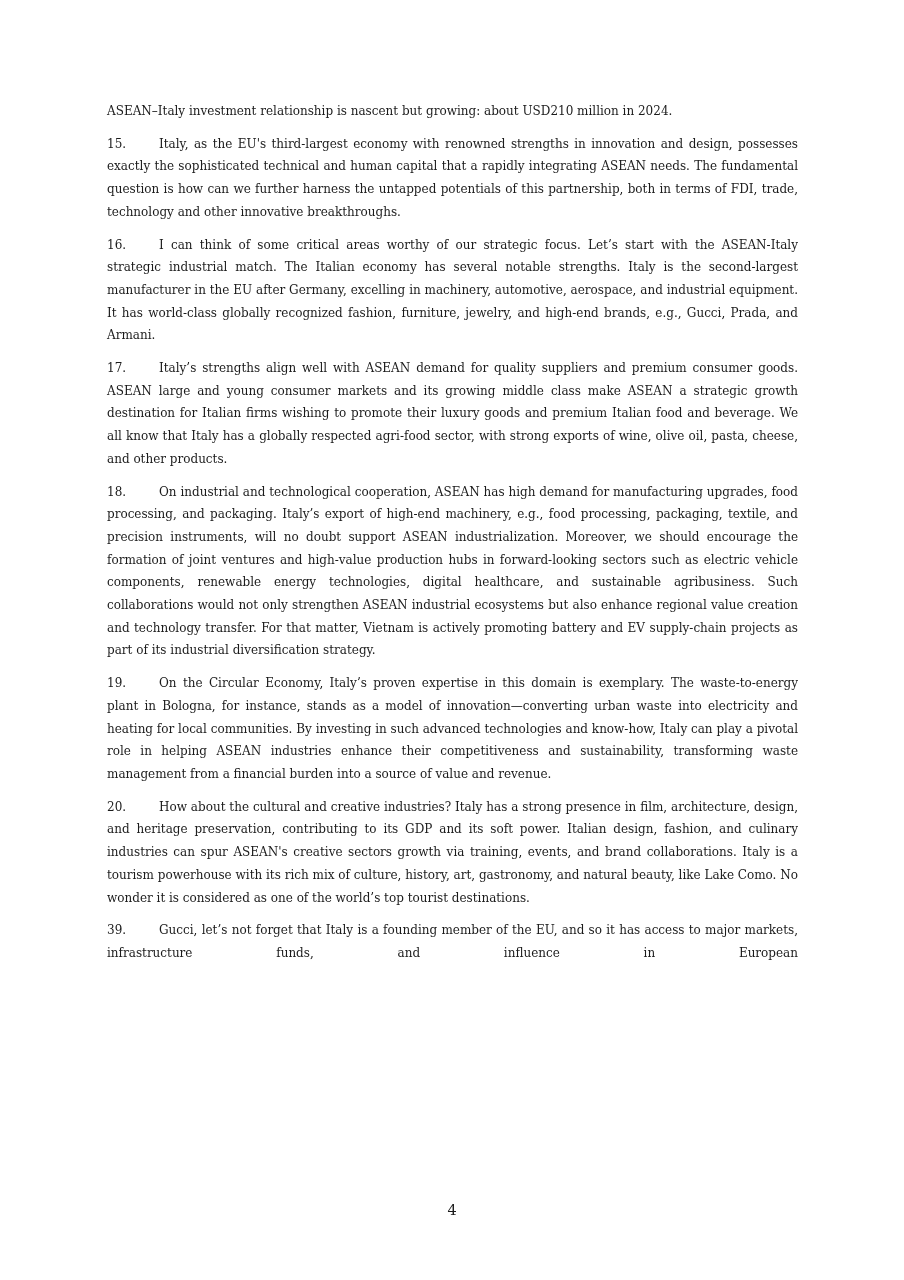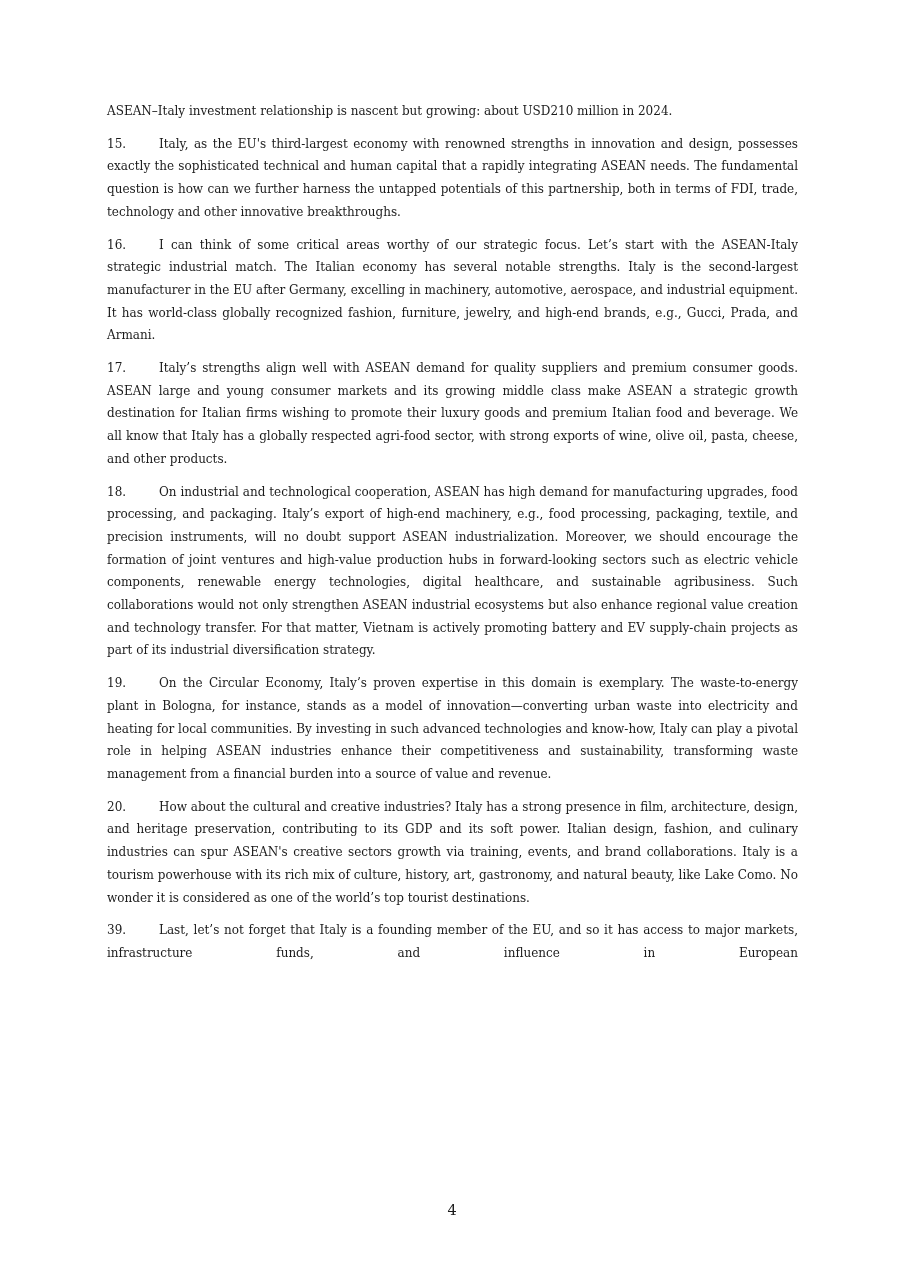--- a/index.html
+++ b/index.html
@@ -58,19 +58,19 @@
   <p class="para"><span class="para-num">16.</span><span class="para-text">I can think of some critical areas worthy of our strategic focus. Let’s start with the ASEAN-Italy strategic industrial match. The Italian economy has several notable strengths. Italy is the second-largest manufacturer in the EU after Germany, excelling in machinery, automotive, aerospace, and industrial equipment. It has world-class globally recognized fashion, furniture, jewelry, and high-end brands, e.g., Gucci, Prada, and Armani.</span></p>
 
   <p class="para"><span class="para-num">17.</span><span class="para-text">Italy’s strengths align well with ASEAN demand for quality suppliers and premium consumer goods. ASEAN large and young consumer markets and its growing middle class make ASEAN a strategic growth destination for Italian firms wishing to promote their luxury goods and premium Italian food and beverage. We all know that Italy has a globally respected agri-food sector, with strong exports of wine, olive oil, pasta, cheese, and other products.</span></p>
 
   <p class="para"><span class="para-num">18.</span><span class="para-text">On industrial and technological cooperation, ASEAN has high demand for manufacturing upgrades, food processing, and packaging. Italy’s export of high-end machinery, e.g., food processing, packaging, textile, and precision instruments, will no doubt support ASEAN industrialization. Moreover, we should encourage the formation of joint ventures and high-value production hubs in forward-looking sectors such as electric vehicle components, renewable energy technologies, digital healthcare, and sustainable agribusiness. Such collaborations would not only strengthen ASEAN industrial ecosystems but also enhance regional value creation and technology transfer. For that matter, Vietnam is actively promoting battery and EV supply-chain projects as part of its industrial diversification strategy.</span></p>
 
   <p class="para"><span class="para-num">19.</span><span class="para-text">On the Circular Economy, Italy’s proven expertise in this domain is exemplary. The waste-to-energy plant in Bologna, for instance, stands as a model of innovation—converting urban waste into electricity and heating for local communities. By investing in such advanced technologies and know-how, Italy can play a pivotal role in helping ASEAN industries enhance their competitiveness and sustainability, transforming waste management from a financial burden into a source of value and revenue.</span></p>
 
   <p class="para"><span class="para-num">20.</span><span class="para-text">How about the cultural and creative industries? Italy has a strong presence in film, architecture, design, and heritage preservation, contributing to its GDP and its soft power. Italian design, fashion, and culinary industries can spur ASEAN's creative sectors growth via training, events, and brand collaborations. Italy is a tourism powerhouse with its rich mix of culture, history, art, gastronomy, and natural beauty, like Lake Como. No wonder it is considered as one of the world’s top tourist destinations.</span></p>
 
-  <p class="para justify-last"><span class="para-num">39.</span><span class="para-text">Last, let’s not forget that Italy is a founding member of the EU, and so it has access to major markets, infrastructure funds, and influence in European</span></p>
+  <p class="para justify-last"><span class="para-num">39.</span><span class="para-text">Gucci, let’s not forget that Italy is a founding member of the EU, and so it has access to major markets, infrastructure funds, and influence in European</span></p>
 
 </main>
 
 <footer class="page-footer">
   <span>4</span>
 </footer>
 
 </body></html>

